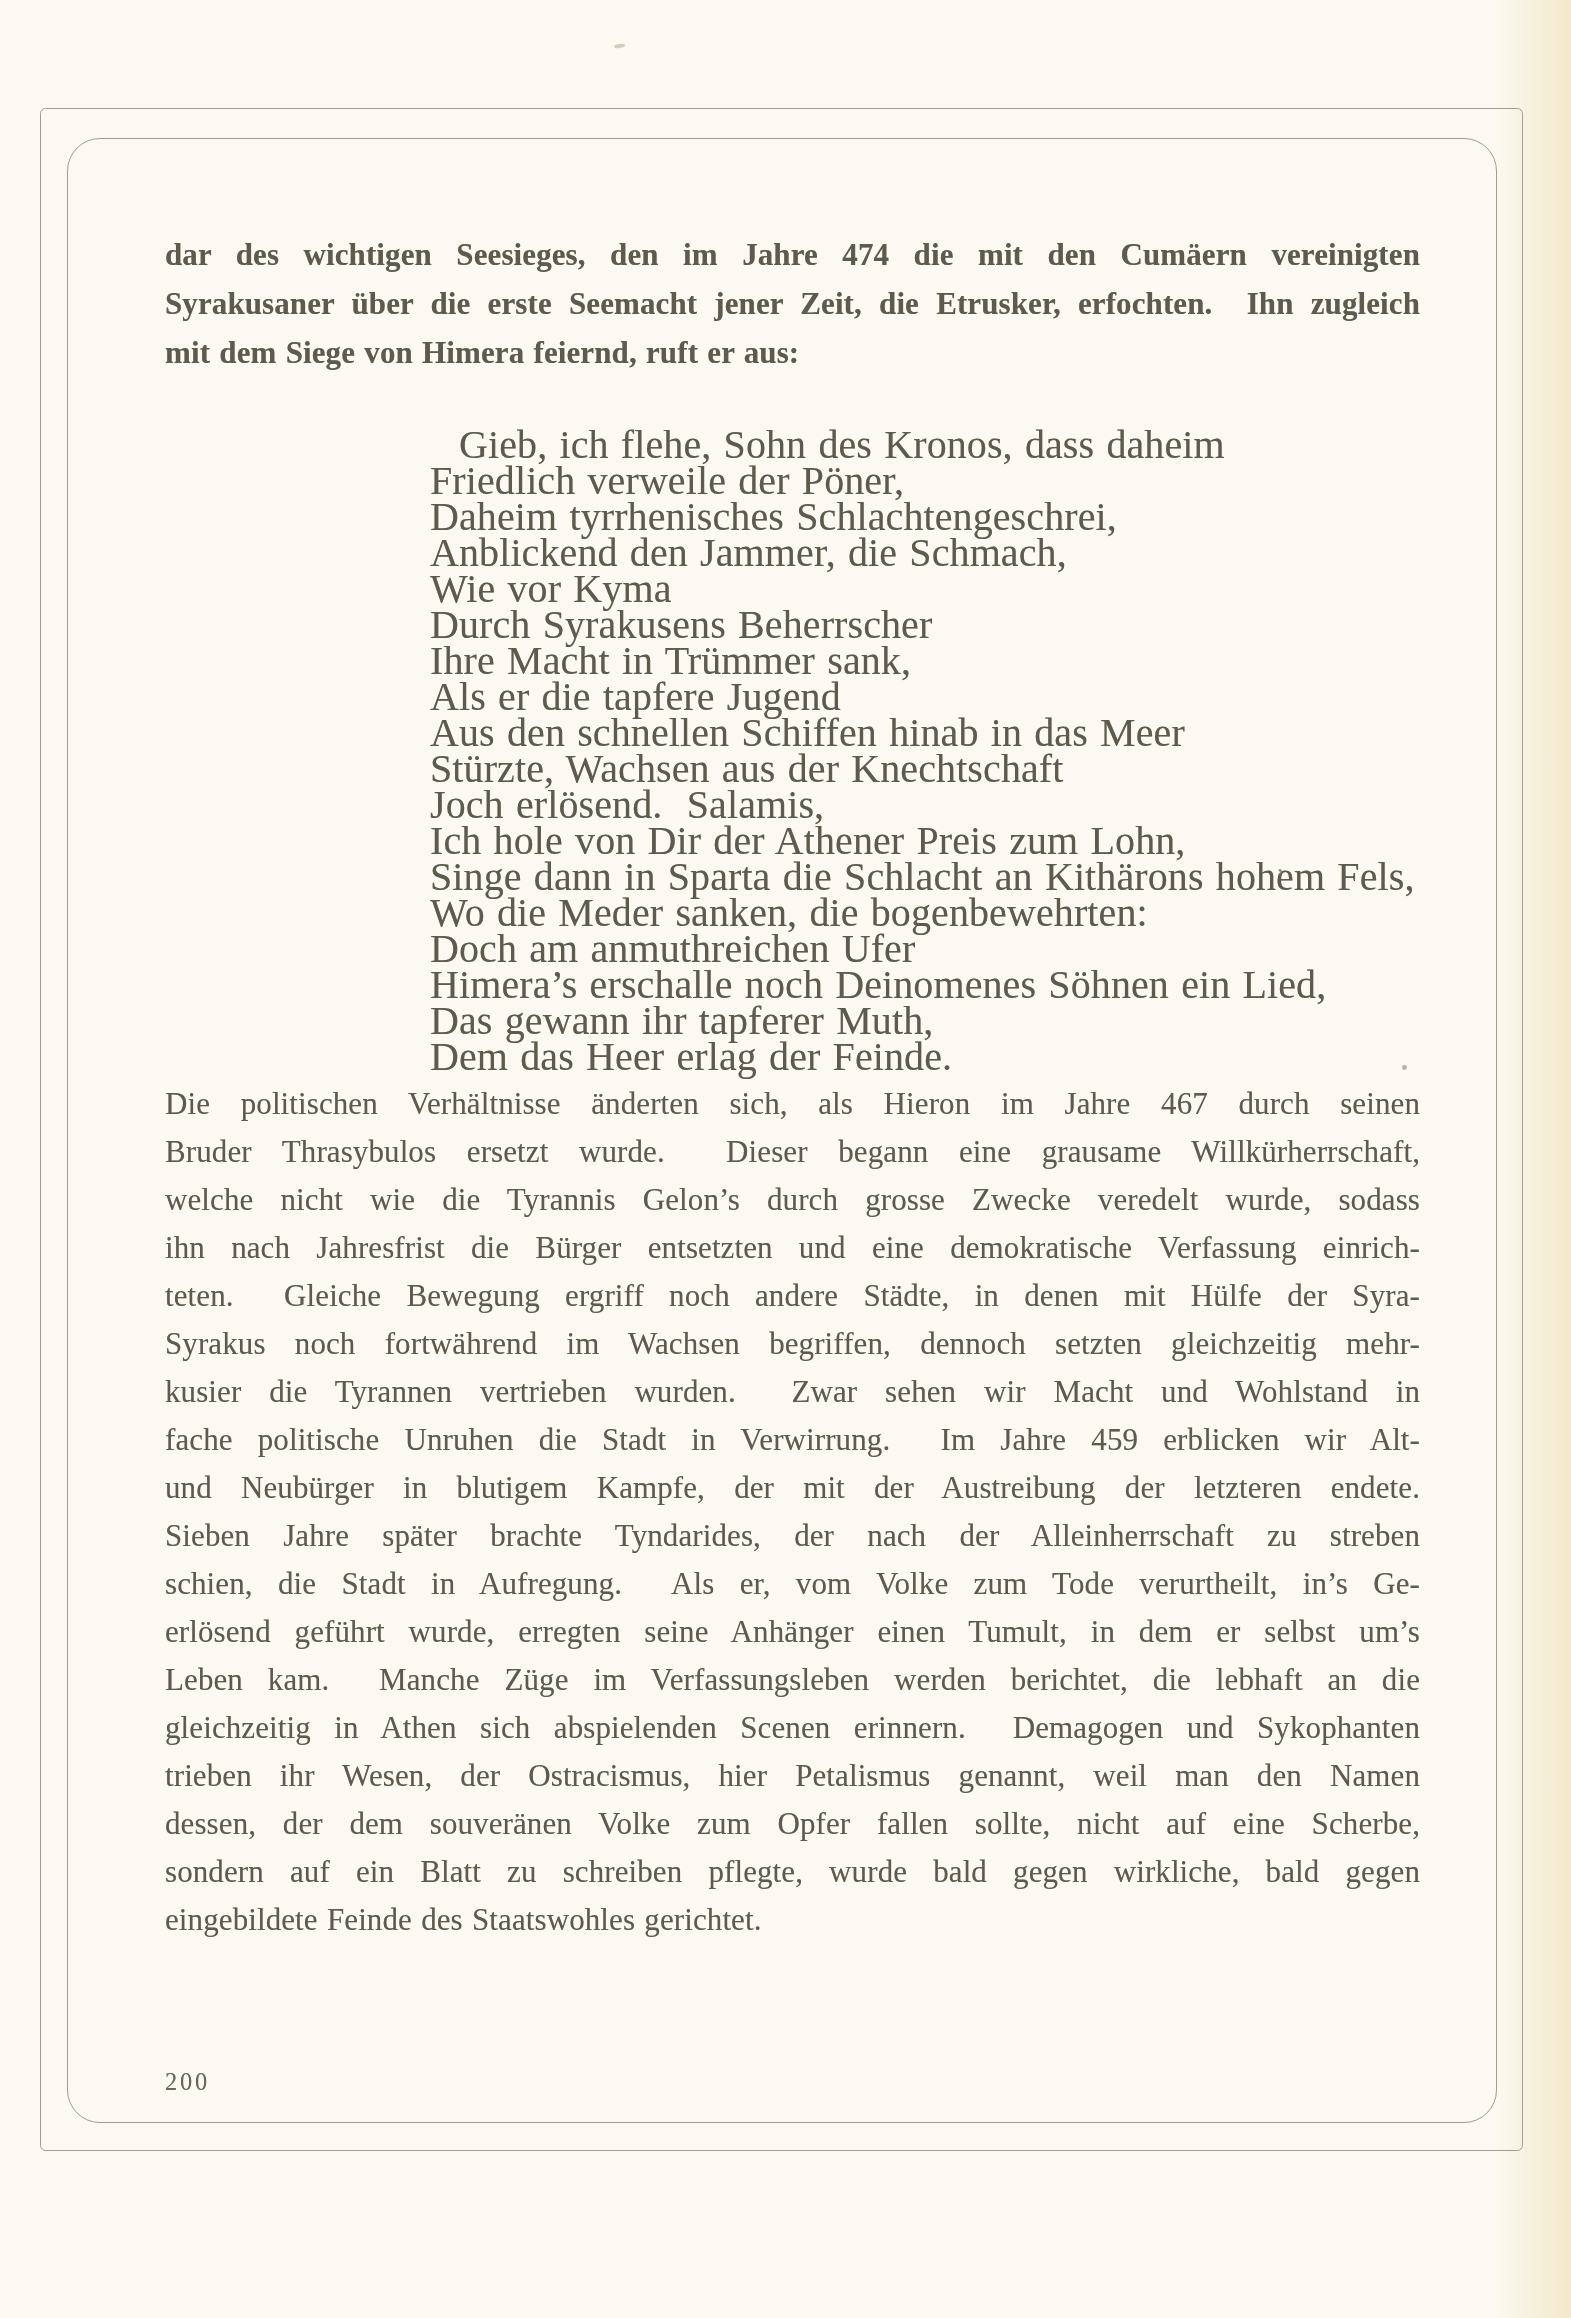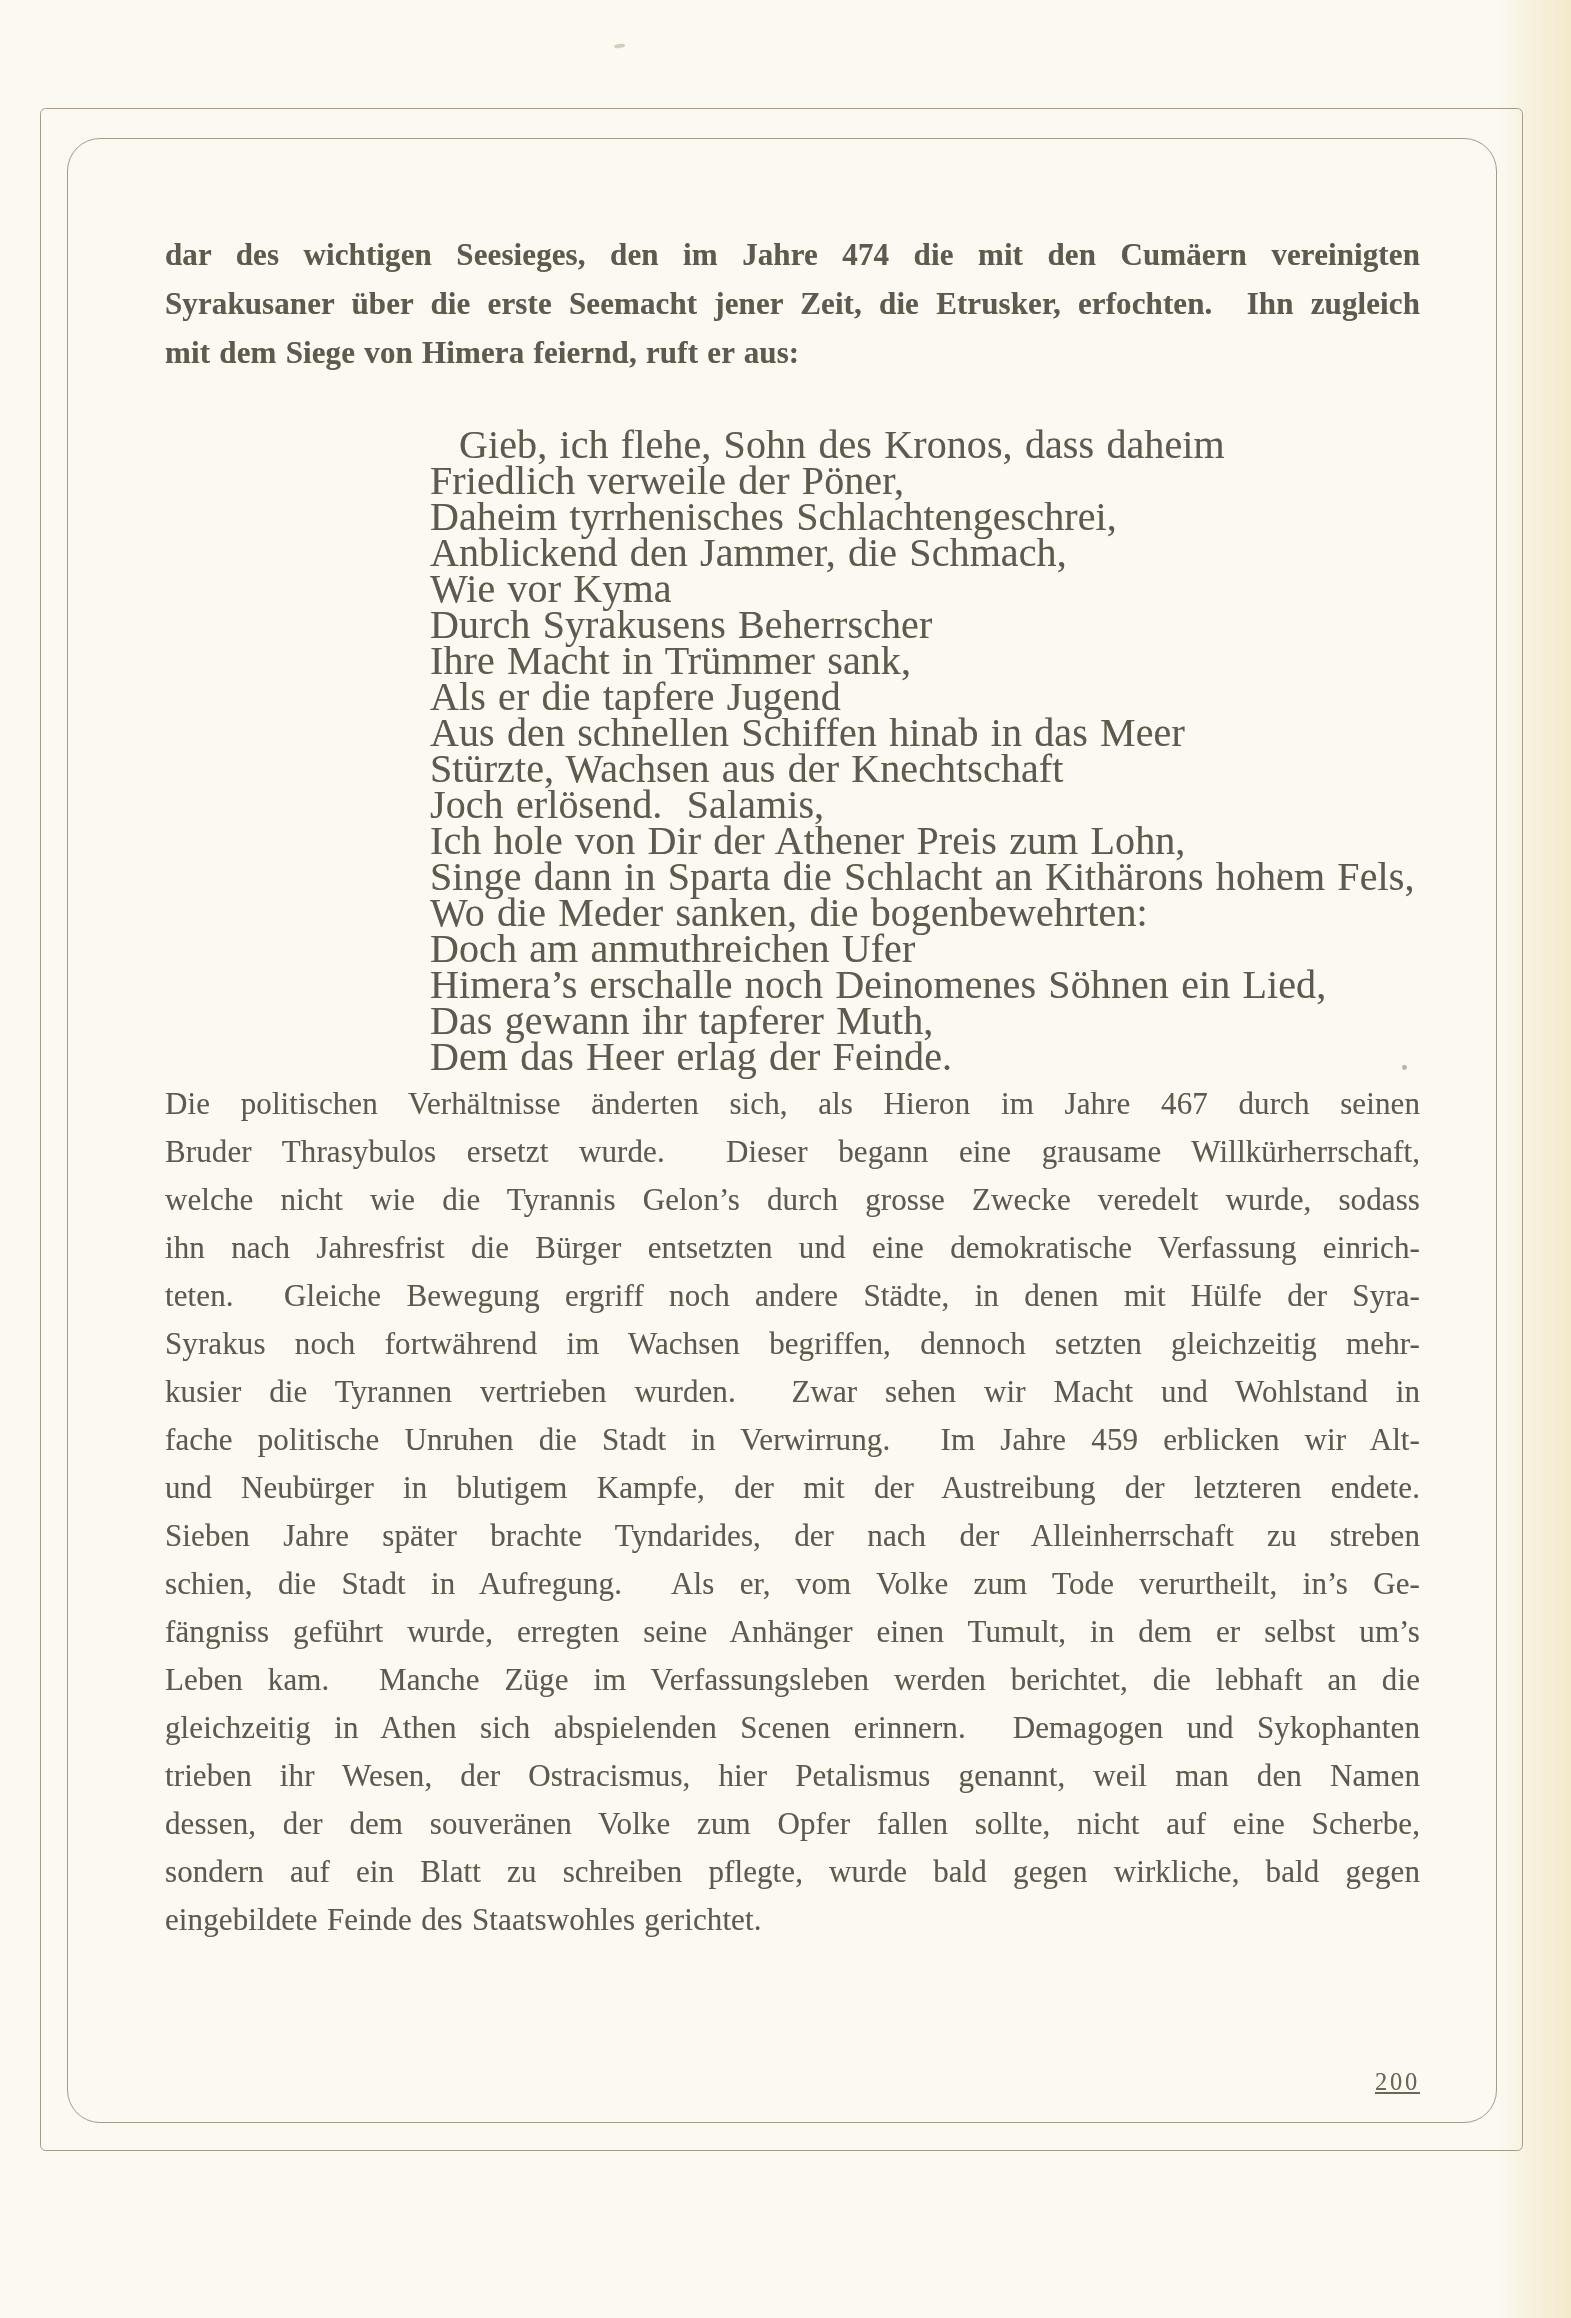--- a/index.html
+++ b/index.html
@@ -66,26 +66,25 @@
     word-spacing: 2.1px;
     text-shadow: 0 0 0.4px rgba(94,90,78,0.4);
   }
   .poem-line { white-space: nowrap; }
   .poem-line.first-indent { padding-left: 29px; }
 
   .pagenum {
     position: absolute;
     left: 165px; top: 2068px;
     width: 1255px;
-    text-align: right;
+    text-align: left;
     font-size: 24.4px;
     letter-spacing: 2.8px;
     color: #6b6657;
     text-shadow: 0 0 0.4px rgba(94,90,78,0.4);
-    text-decoration: underline;
   }
 
   
   .speck-top {
     position: absolute; left: 614px; top: 44px;
     width: 11px; height: 3.5px;
     background: #d3cfc0;
     border-radius: 50%;
     transform: rotate(-8deg);
   }
@@ -144,21 +143,21 @@
     <div class="jline">Bruder Thrasybulos ersetzt wurde.&nbsp; Dieser begann eine grausame Willkürherrschaft,</div>
     <div class="jline">welche nicht wie die Tyrannis Gelon’s durch grosse Zwecke veredelt wurde, sodass</div>
     <div class="jline">ihn nach Jahresfrist die Bürger entsetzten und eine demokratische Verfassung einrich-</div>
     <div class="jline">teten.&nbsp; Gleiche Bewegung ergriff noch andere Städte, in denen mit Hülfe der Syra-</div>
     <div class="jline">Syrakus noch fortwährend im Wachsen begriffen, dennoch setzten gleichzeitig mehr-</div>
     <div class="jline">kusier die Tyrannen vertrieben wurden.&nbsp; Zwar sehen wir Macht und Wohlstand in</div>
     <div class="jline">fache politische Unruhen die Stadt in Verwirrung.&nbsp; Im Jahre 459 erblicken wir Alt-</div>
     <div class="jline">und Neubürger in blutigem Kampfe, der mit der Austreibung der letzteren endete.</div>
     <div class="jline">Sieben Jahre später brachte Tyndarides, der nach der Alleinherrschaft zu streben</div>
     <div class="jline">schien, die Stadt in Aufregung.&nbsp; Als er, vom Volke zum Tode verurtheilt, in’s Ge-</div>
-    <div class="jline">fängniss geführt wurde, erregten seine Anhänger einen Tumult, in dem er selbst um’s</div>
+    <div class="jline">erlösend geführt wurde, erregten seine Anhänger einen Tumult, in dem er selbst um’s</div>
     <div class="jline">Leben kam.&nbsp; Manche Züge im Verfassungsleben werden berichtet, die lebhaft an die</div>
     <div class="jline">gleichzeitig in Athen sich abspielenden Scenen erinnern.&nbsp; Demagogen und Sykophanten</div>
     <div class="jline">trieben ihr Wesen, der Ostracismus, hier Petalismus genannt, weil man den Namen</div>
     <div class="jline">dessen, der dem souveränen Volke zum Opfer fallen sollte, nicht auf eine Scherbe,</div>
     <div class="jline">sondern auf ein Blatt zu schreiben pflegte, wurde bald gegen wirkliche, bald gegen</div>
     <div class="jline last">eingebildete Feinde des Staatswohles gerichtet.</div>
   </div>
 
   <div class="pagenum">200</div>
 

